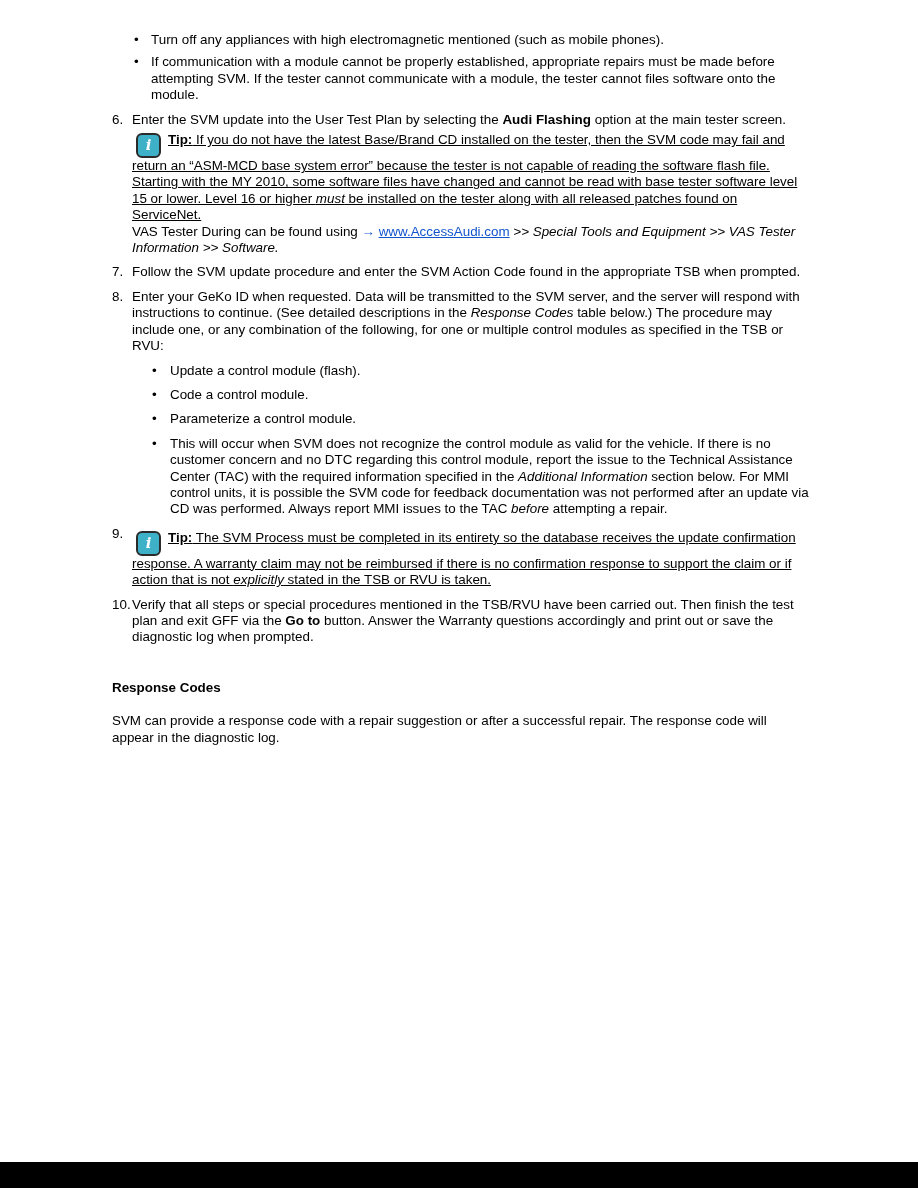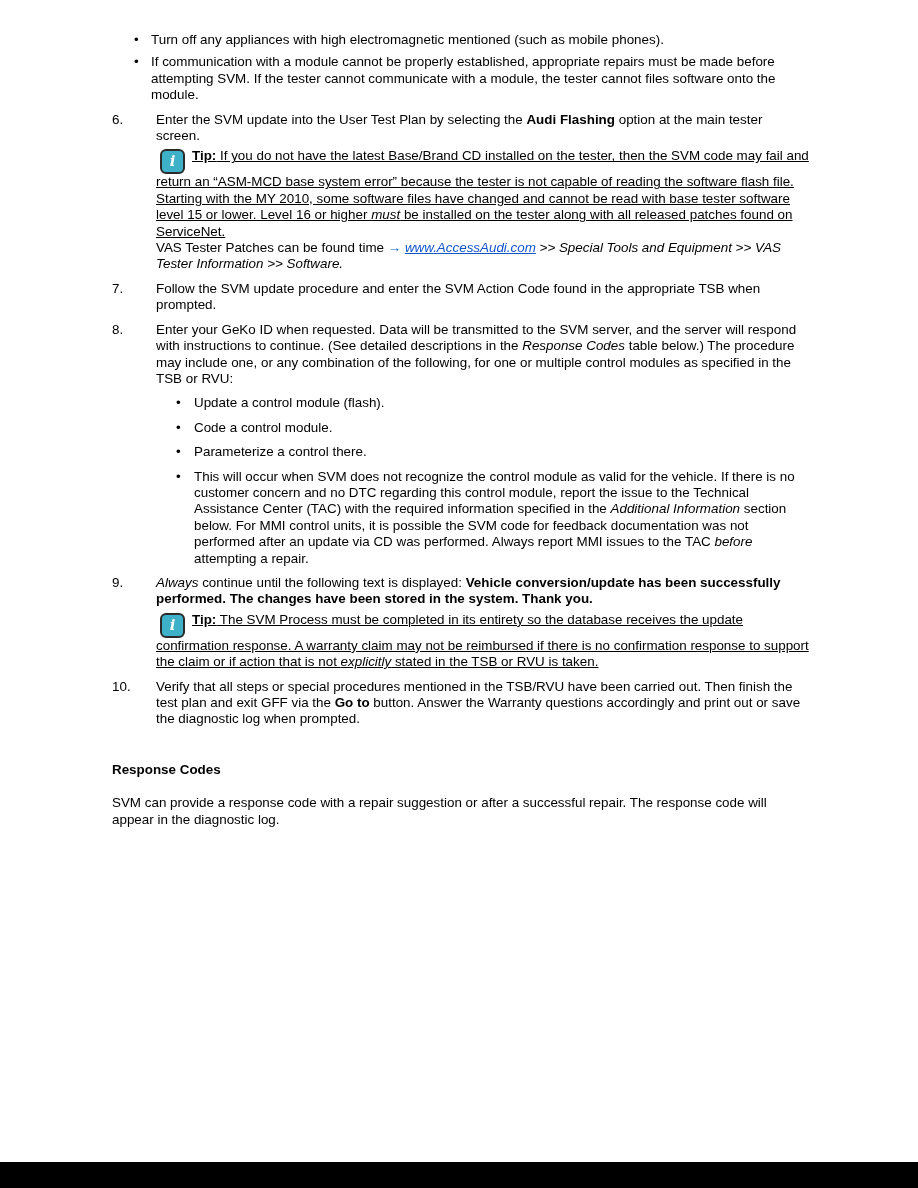--- a/index.html
+++ b/index.html
@@ -27,21 +27,21 @@
   .bullet-row:first-child { margin-top:0; }
   .bullet-glyph { flex:0 0 17px; }
   .bullet-text { flex:1; }
   .sub-bullets { margin-left:20px; margin-top:7px; }
   .sub-bullets .bullet-row { margin-top:8px; }
   .sub-bullets .bullet-glyph { flex:0 0 18px; }
 
   
   .num-item { display:flex; margin-top:8px; }
   .num { flex:0 0 20px; }
-  .num-content { flex:1; min-width:0;margin-left:24px; }
+  .num-content { flex:1; min-width:0; }
 
   
   .tip-para { margin-top:4px;text-decoration:underline; }
   .tip-icon {
     display:inline-block;
     width:21px; height:21px;
     background:#3eb1c8;
     border:2px solid #2b2b2b;
     border-radius:6px;
     text-align:center;
@@ -54,21 +54,21 @@
     font-family:"DejaVu Serif", serif;
     font-weight:bold;
     font-style:italic;
     font-size:15px;
     line-height:20px;
   }
 
   
   .seg-b  { font-weight:bold; }
   .seg-i  { font-style:italic; }
-  .seg-link { color:#1155cc; font-style:italic; text-decoration:underline; cursor:pointer; }
+  .seg-link { color:#1155cc; text-decoration:underline; cursor:pointer; }
   .seg-arrow { color:#1155cc; }
 
   .section-heading { font-weight:bold; margin-top:34px; }
   .section-body { margin-top:17px; }
 
   .bottom-bar {
     position:absolute;
     left:0; bottom:0;
     width:100%; height:26px;
     background:#000000;
@@ -91,21 +91,21 @@
       </div>
     </div>
 
     <div class="num-item">
       <span class="num">6.</span>
       <div class="num-content">
         <div class="para"><span>Enter the SVM update into the User Test Plan by selecting the </span><span class="seg-b">Audi Flashing</span><span> option at the main tester screen.</span></div>
         <div class="para tip-para">
           <span class="tip-icon"><span class="glyph">i</span></span><span><span class="seg-b">Tip:</span><span> If you do not have the latest Base/Brand CD installed on the tester, then the SVM code may fail and return an “ASM-MCD base system error” because the tester is not capable of reading the software flash file. Starting with the MY 2010, some software files have changed and cannot be read with base tester software level 15 or lower. Level 16 or higher </span><span class="seg-i">must</span><span> be installed on the tester along with all released patches found on ServiceNet.</span></span>
         </div>
-        <div class="para"><span>VAS Tester Patches can be found time </span><span class="seg-arrow">→ </span><span class="seg-link">www.AccessAudi.com</span><span class="seg-i"> &gt;&gt; Special Tools and Equipment &gt;&gt; VAS Tester Information &gt;&gt; Software.</span></div>
+        <div class="para"><span>VAS Tester During can be found using </span><span class="seg-arrow">→ </span><span class="seg-link">www.AccessAudi.com</span><span class="seg-i"> &gt;&gt; Special Tools and Equipment &gt;&gt; VAS Tester Information &gt;&gt; Software.</span></div>
       </div>
     </div>
 
     <div class="num-item">
       <span class="num">7.</span>
       <div class="num-content">
         <div class="para"><span>Follow the SVM update procedure and enter the SVM Action Code found in the appropriate TSB when prompted.</span></div>
       </div>
     </div>
 
@@ -117,36 +117,35 @@
           <div class="bullet-row">
             <span class="bullet-glyph">•</span>
             <div class="bullet-text"><span>Update a control module (flash).</span></div>
           </div>
           <div class="bullet-row">
             <span class="bullet-glyph">•</span>
             <div class="bullet-text"><span>Code a control module.</span></div>
           </div>
           <div class="bullet-row">
             <span class="bullet-glyph">•</span>
-            <div class="bullet-text"><span>Parameterize a control there.</span></div>
+            <div class="bullet-text"><span>Parameterize a control module.</span></div>
           </div>
           <div class="bullet-row">
             <span class="bullet-glyph">•</span>
             <div class="bullet-text">
               <div class="para"><span>This will occur when SVM does not recognize the control module as valid for the vehicle. If there is no customer concern and no DTC regarding this control module, report the issue to the Technical Assistance Center (TAC) with the required information specified in the </span><span class="seg-i">Additional Information</span><span> section below. For MMI control units, it is possible the SVM code for feedback documentation was not performed after an update via CD was performed. Always report MMI issues to the TAC </span><span class="seg-i">before</span><span> attempting a repair.</span></div>
             </div>
           </div>
         </div>
       </div>
     </div>
 
     <div class="num-item">
       <span class="num">9.</span>
       <div class="num-content">
-        <div class="para"><span class="seg-i">Always</span><span> continue until the following text is displayed: </span><span class="seg-b">Vehicle conversion/update has been successfully performed. The changes have been stored in the system. Thank you.</span></div>
         <div class="para tip-para">
           <span class="tip-icon"><span class="glyph">i</span></span><span><span class="seg-b">Tip:</span><span> The SVM Process must be completed in its entirety so the database receives the update confirmation response. A warranty claim may not be reimbursed if there is no confirmation response to support the claim or if action that is not </span><span class="seg-i">explicitly</span><span> stated in the TSB or RVU is taken.</span></span>
         </div>
       </div>
     </div>
 
     <div class="num-item">
       <span class="num">10.</span>
       <div class="num-content">
         <div class="para"><span>Verify that all steps or special procedures mentioned in the TSB/RVU have been carried out. Then finish the test plan and exit GFF via the </span><span class="seg-b">Go to</span><span> button. Answer the Warranty questions accordingly and print out or save the diagnostic log when prompted.</span></div>

